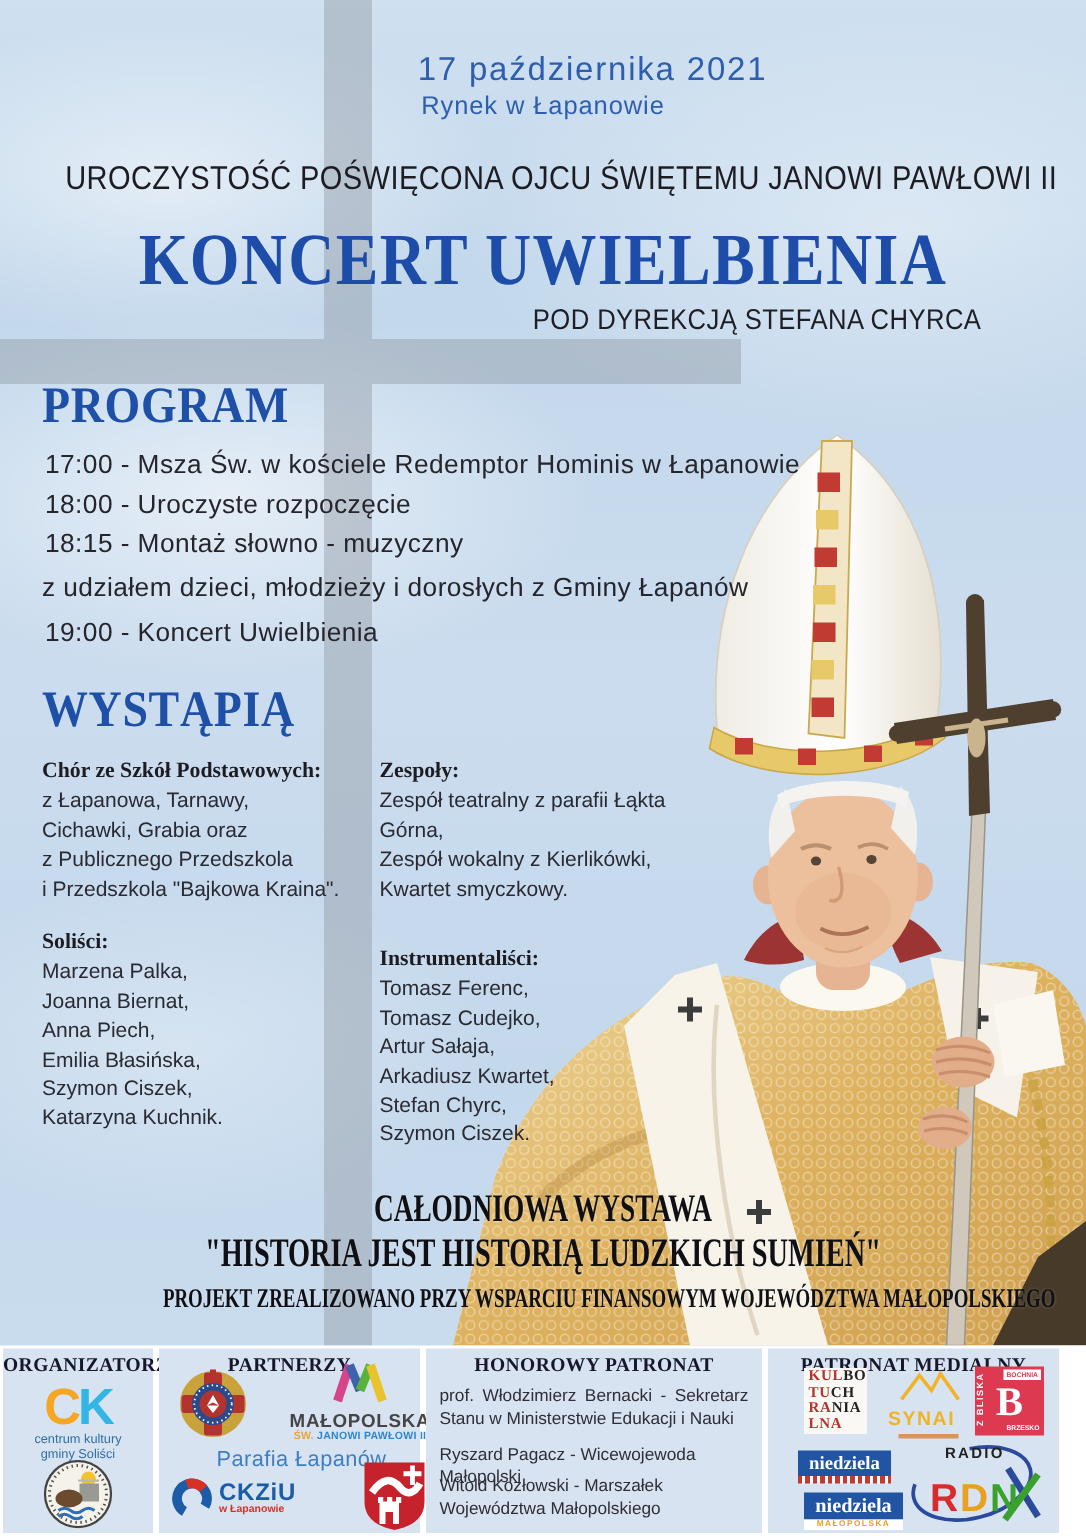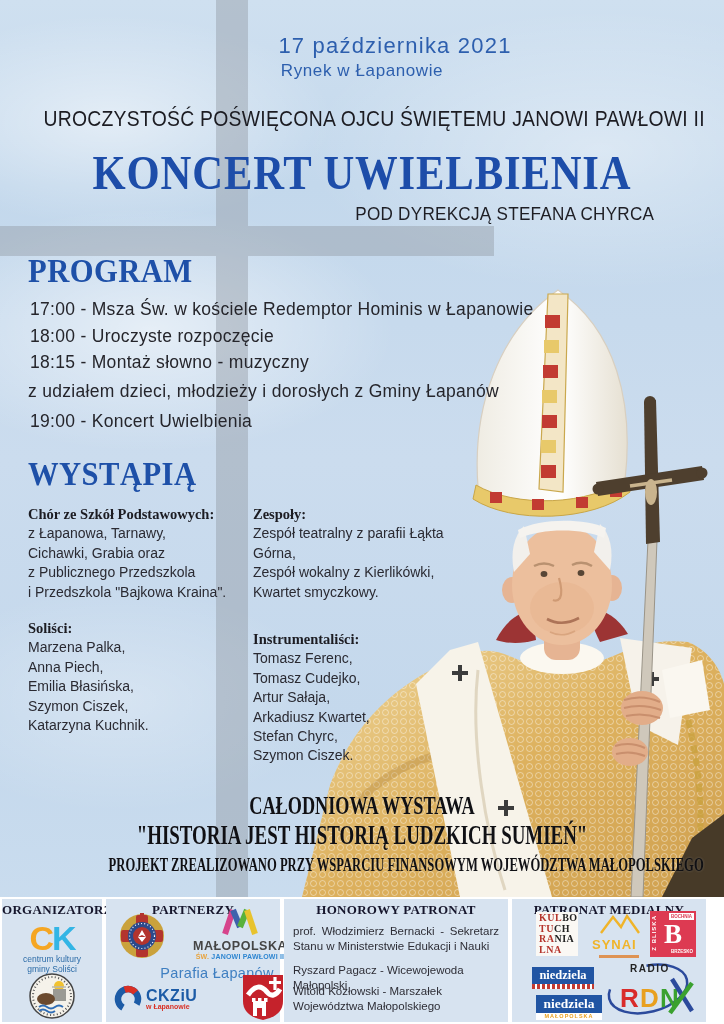--- a/index.html
+++ b/index.html
@@ -58,21 +58,21 @@
   .ck{left:0;top:24px;width:100%;text-align:center;font-weight:bold;font-size:34px;line-height:30px;letter-spacing:-2px;}
   .ck .c{color:#f5a623;}.ck .k{color:#33b5e5;}
   .ckcap{left:0;top:56px;width:100%;text-align:center;font-size:8.5px;line-height:9.5px;color:#2e6da8;}
   .fundacja{left:27px;top:74px;}
   
   .crest{left:12px;top:11px;}
   .malo{left:80px;top:6px;width:108px;text-align:center;}
   .malo .name{font-size:12.5px;font-weight:bold;color:#454545;letter-spacing:.5px;}
   .malo .sub{font-size:7px;font-weight:bold;letter-spacing:.2px;}
   .malo .sw{color:#e8a33d;}.malo .jp{color:#2e86d1;}
-  .parafia{left:16px;top:66px;width:190px;text-align:center;font-size:14.5px;color:#3f7fc1;letter-spacing:.3px;}
+  .parafia{left:0;top:66px;width:190px;text-align:center;font-size:14.5px;color:#3f7fc1;letter-spacing:.3px;}
   .ckziu{left:8px;top:86px;display:flex;align-items:center;}
   .ckziu .txt{margin-left:4px;text-align:left;}
   .ckziu .big{font-size:16px;font-weight:bold;color:#1c5ba6;letter-spacing:.5px;line-height:15px;}
   .ckziu .small{font-size:7px;font-weight:bold;color:#d93025;}
   .shield{left:132px;top:74px;}
   
   .hp{position:absolute;left:9px;width:206px;font-size:11.5px;line-height:15px;color:#2e2e36;}
   .hp1{top:25px;text-align:justify;}
   .hp2{top:64px;}
   .hp3{top:85px;}
@@ -226,20 +226,21 @@
 
   <div class="abs pcol pcol1">
     <div class="plabel">Chór ze Szkół Podstawowych:</div>
     <div>z Łapanowa, Tarnawy,</div>
     <div>Cichawki, Grabia oraz</div>
     <div>z Publicznego Przedszkola</div>
     <div>i Przedszkola "Bajkowa Kraina".</div>
     <div class="pgap1"></div>
     <div class="plabel">Soliści:</div>
     <div>Marzena Palka,</div>
+    <div>Joanna Biernat,</div>
     <div>Anna Piech,</div>
     <div>Emilia Błasińska,</div>
     <div>Szymon Ciszek,</div>
     <div>Katarzyna Kuchnik.</div>
   </div>
 
   <div class="abs pcol pcol2">
     <div class="plabel">Zespoły:</div>
     <div>Zespół teatralny z parafii Łąkta Górna,</div>
     <div>Zespół wokalny z Kierlikówki,</div>

